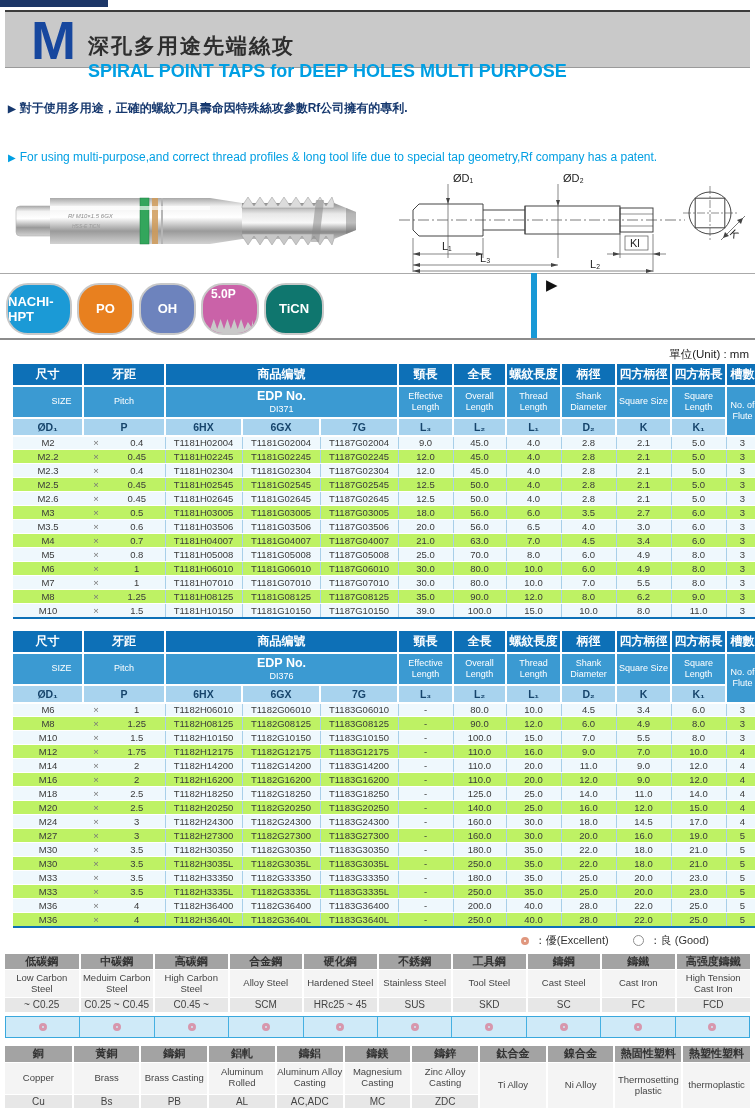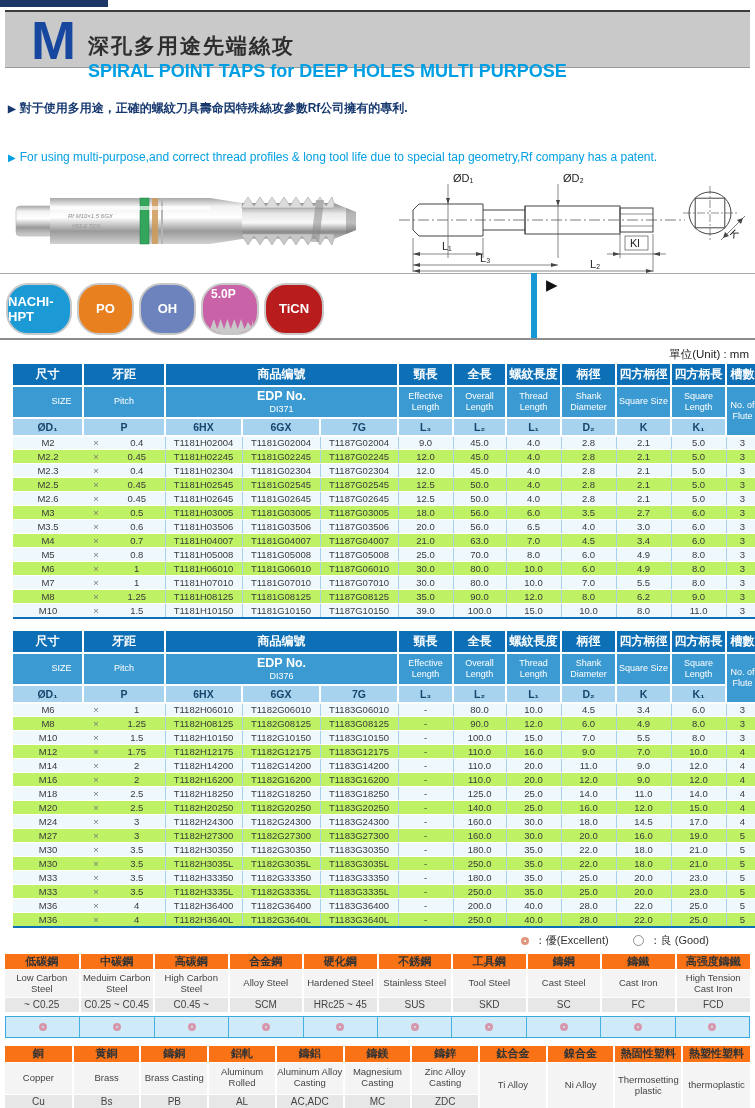--- a/index.html
+++ b/index.html
@@ -62,21 +62,21 @@
   .legend { height:26px; display:flex; justify-content:flex-end; align-items:center; gap:6px; padding-right:28px; font-size:11px; color:#333; }
   .legend .lbl { margin-right:18px; }
   .ring { display:inline-block; border-radius:50%; }
   .ring.exc { width:8px; height:8px; border:3px solid #e0977e; }
   .ring.good { width:11px; height:11px; border:1.5px solid #8f8f8f; }
 
   
   .mat-block { margin:0 5px; }
   .mat-block.second { margin-top:8px; }
   table.mat { width:745px; border-collapse:collapse; table-layout:fixed; }
-  table.mat th { background:#f97316; font-size:11px; font-weight:bold; color:#333; height:16px; border-left:2px solid #fff; border-bottom:1px solid #fff; white-space:nowrap; overflow:hidden; }
+  table.mat th { background:#a3a3a3; font-size:11px; font-weight:bold; color:#333; height:16px; border-left:2px solid #fff; border-bottom:1px solid #fff; white-space:nowrap; overflow:hidden; }
   table.mat th:first-child { border-left:none; }
   table.mat td { text-align:center; vertical-align:middle; font-size:9.5px; color:#444; border-left:2px solid #fff; border-bottom:1px solid #fff; line-height:1.15; }
   table.mat td:first-child, table.mat tr td.fl { border-left:none; }
   table.mat td.en { background:#f4f4f4; height:28px; }
   .mat-block.second table.mat td.en { height:32px; }
   table.mat td.code { background:#e7e7e7; height:15px; font-size:10px; }
   .rate-strip { display:flex; margin-top:3px; background:#cfeaf8; border:1.5px solid #39a8dd; height:22px; }
   .rc { flex:1; display:flex; align-items:center; justify-content:center; border-left:1px solid #45b0e2; }
   .rc:first-child { border-left:none; }
   .rc .ring.exc { border-color:#d797ad; }
@@ -215,21 +215,21 @@
         </div>
         <div class="badge" style="background: rgb(109, 131, 189); width: 57px;">
           <span class="badge-label">OH</span>
         </div>
         <div class="badge thread" style="background: rgb(202, 98, 168); width: 58px;">
           <span class="badge-label">5.0P</span>
           <svg class="zig" viewBox="0 0 54 18" preserveAspectRatio="none">
             <path d="M0,18 L0,10 L4,14 L8,4 L12,14 L16,4 L20,14 L24,4 L28,14 L32,4 L36,14 L40,4 L44,14 L48,7 L52,12 L54,5 L54,18 Z" fill="#c9c9c9"></path>
           </svg>
         </div>
-        <div class="badge" style="background: #b91c1c; width: 60px;">
+        <div class="badge" style="background: #0f766e; width: 60px;">
           <span class="badge-label">TiCN</span>
         </div>
       </div>
     <div class="blue-bar"></div>
     <div class="flag-arrow">▶</div>
   </div>
 
   <div class="unit-note">單位(Unit) : mm</div>
 
   <table class="spec">

